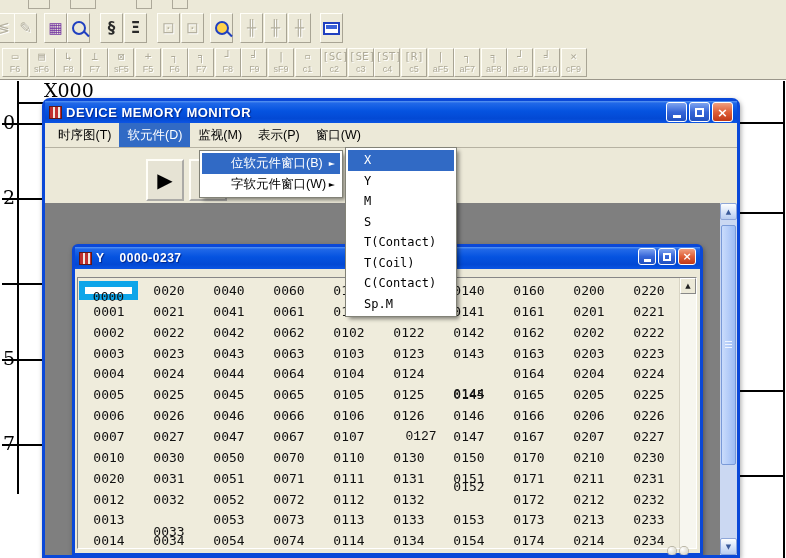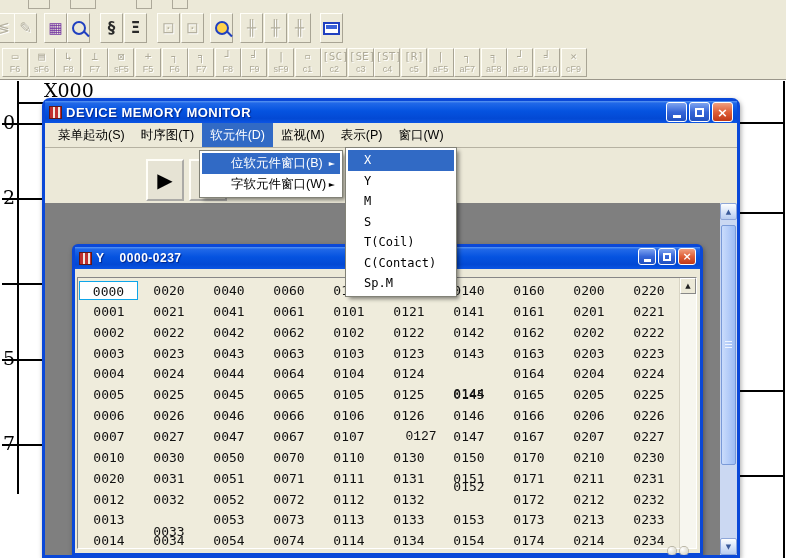--- a/index.html
+++ b/index.html
@@ -91,21 +91,21 @@
   #ywin-title{font-size:12px}
   #ywin .winbtns{top:1px}
   #ywin .wbtn{width:18px;height:17px;font-size:11px}
   #ywin .glyph-max{width:8px;height:8px}
   #ywin .glyph-min{margin-top:8px;width:7px}
   #ygrid{position:absolute;left:2px;top:30px;width:620px;height:272px;background:#efecdc;overflow:hidden;
        border:1px solid;border-color:#868686 #fff #fff #868686}
   #grid-cells{position:absolute;left:0;top:0;right:17px;bottom:0}
   .cell{position:absolute;width:60px;height:19px;line-height:19px;text-align:center;color:#111;
        font-family:"DejaVu Sans Mono",monospace;font-size:13px}
-  .cell.focus{background:#fff;border:1px solid #0ea5e9;width:59px}
+  .cell.focus{background:#fff;border:6px solid #0ea5e9;width:59px}
   #ygrid-scroll{position:absolute;right:0;top:0;bottom:0;width:17px;background:#f7f6ef;border-left:1px solid #d8d4c4}
   #ygs-up{position:absolute;top:0;left:0;width:16px;height:16px;background:#ece9d8;color:#222;
        border:1px solid;border-color:#fff #888 #888 #fff;display:flex;align-items:center;justify-content:center;
        font-size:7px;font-family:"DejaVu Sans",sans-serif}
   .grip-dot{position:absolute;width:8px;height:8px;border-radius:50%;bottom:-2px;
        background:radial-gradient(circle at 30% 30%,#fff,#cfccbc);box-shadow:0 0 0 1px #b8b4a4}
 
   
   #devmenu{position:absolute;left:199px;top:150px;width:144px;background:#fff;padding:2px;z-index:30;
        border:1px solid #828277;box-shadow:3px 3px 4px -1px rgba(0,0,0,.45);font-size:12.5px}
@@ -295,21 +295,20 @@
           </span>
         <span class="wbtn maxb">
             <span class="glyph-max"></span>
           </span>
         <span class="wbtn closeb">
             <span>×</span>
           </span>
       </span>
     </div>
     <div id="dmm-menubar">
-        <span class="menu-item">菜单起动(S)</span>
         <span class="menu-item">时序图(T)</span>
         <span class="menu-item hl">软元件(D)</span>
         <span class="menu-item">监视(M)</span>
         <span class="menu-item">表示(P)</span>
         <span class="menu-item">窗口(W)</span>
       </div>
     <div id="dmm-toolbar">
       <span class="play-btn" style="left:101px">
           <span>▶</span>
         </span>
@@ -493,18 +492,19 @@
   <div id="devmenu">
       <div class="dd-item hl"><span class="dd-label">位软元件窗口(B)</span><span class="dd-arrow">►</span></div>
       <div class="dd-item"><span class="dd-label">字软元件窗口(W)</span><span class="dd-arrow">►</span></div>
     </div>
 
   <div id="devsub">
       <div class="sub-item hl">X</div>
       <div class="sub-item">Y</div>
       <div class="sub-item">M</div>
       <div class="sub-item">S</div>
+      <div class="sub-item">T(Contact)</div>
       <div class="sub-item">T(Coil)</div>
       <div class="sub-item">C(Contact)</div>
       <div class="sub-item">Sp.M</div>
     </div>
 
 </div>
 
 </body></html>

